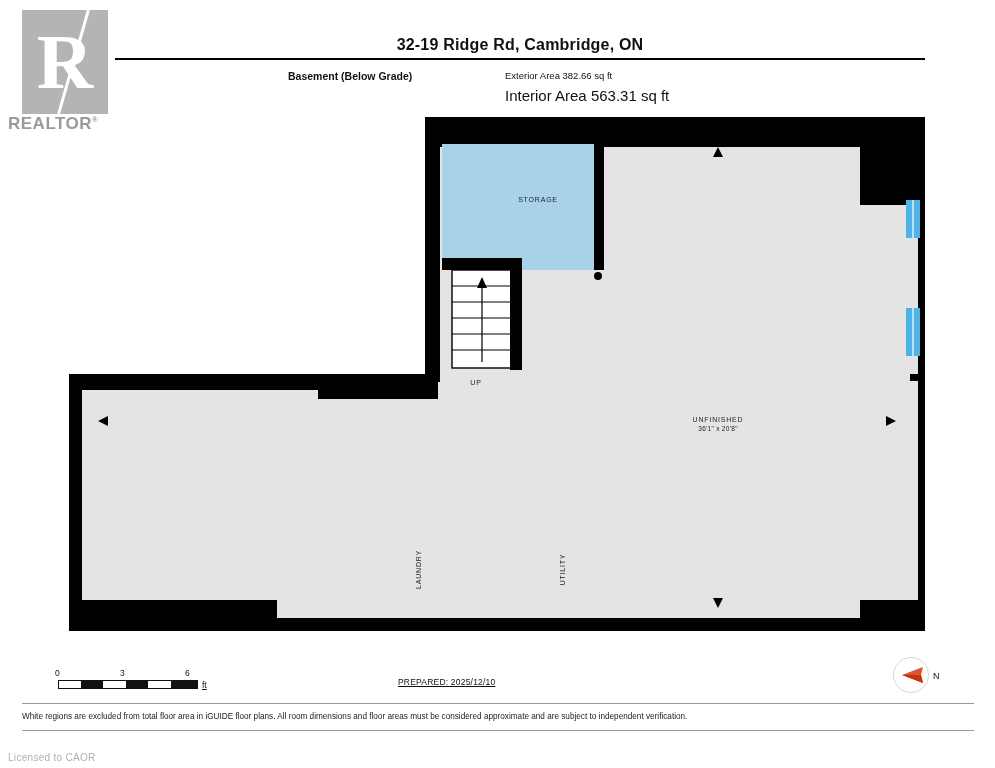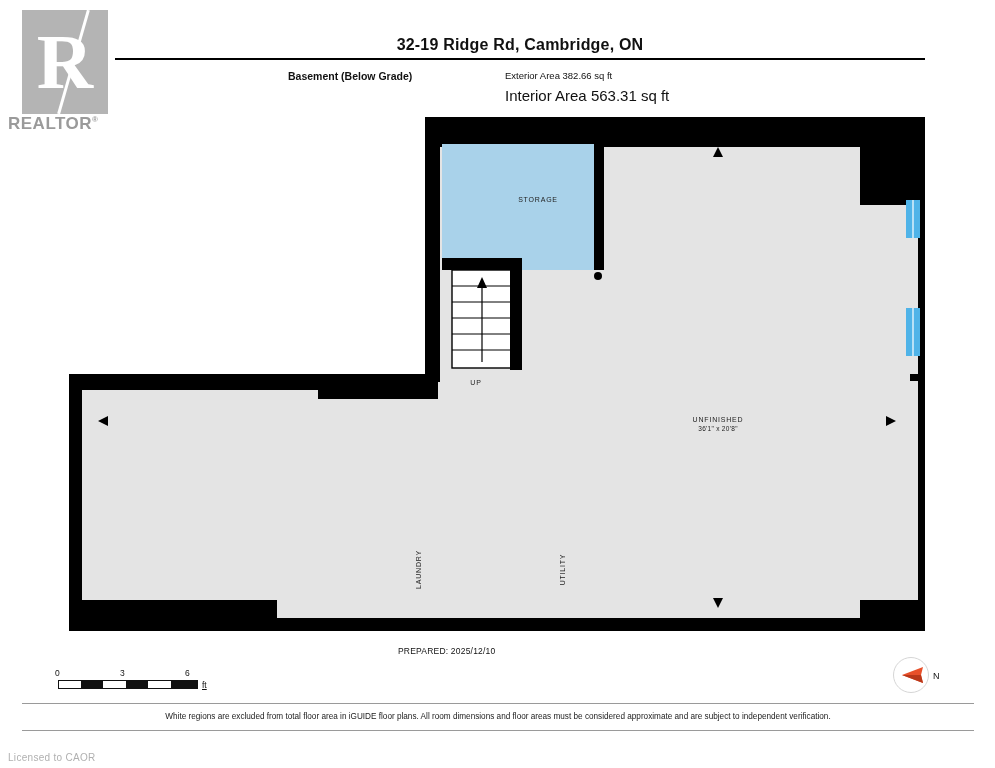--- a/index.html
+++ b/index.html
@@ -166,24 +166,25 @@
     left: 202px;
     top: 680px;
     font-size: 8.5px;
     color: #111111;
     text-decoration: underline;
   }
 
   .prepared {
     position: absolute;
     left: 398px;
-    top: 646px;
+    top: 677px;
     font-size: 8.5px;
     color: #111111;
     letter-spacing: 0.2px;
+    text-decoration: underline;
   }
 
   
   .compass {
     position: absolute;
     left: 893px;
     top: 657px;
     width: 58px;
     height: 40px;
   }
@@ -219,21 +220,20 @@
     top: 730px;
     width: 952px;
     height: 1px;
     background: #9a9a9a;
   }
   .disclaimer {
     position: absolute;
     left: 22px;
     top: 712px;
     width: 952px;
-    text-align: center;
     font-size: 8.2px;
     color: #222222;
   }
   .licensed {
     position: absolute;
     left: 8px;
     top: 752px;
     font-size: 10px;
     color: #b0b0b0;
     letter-spacing: 0.3px;

